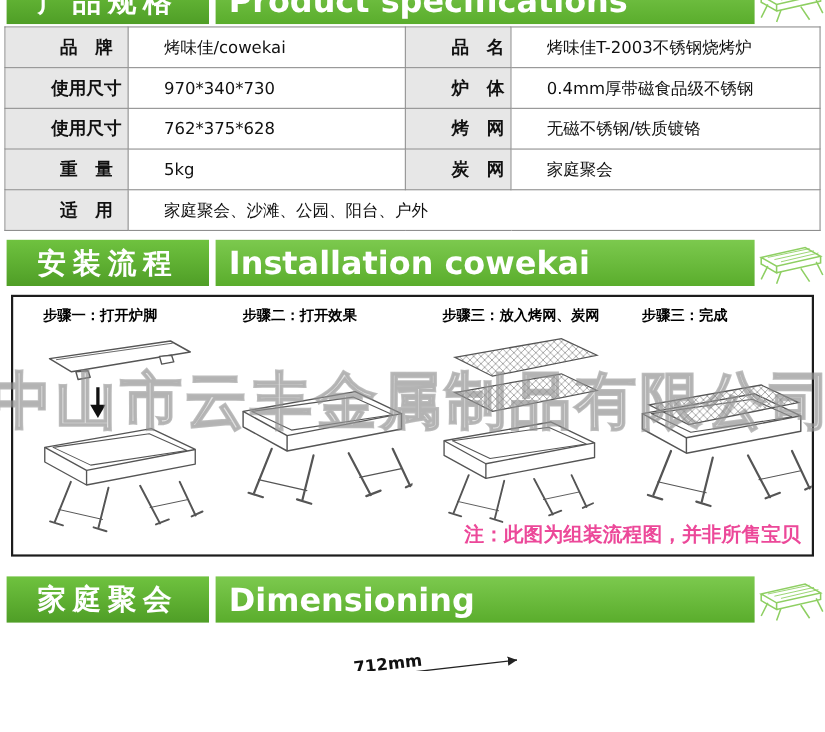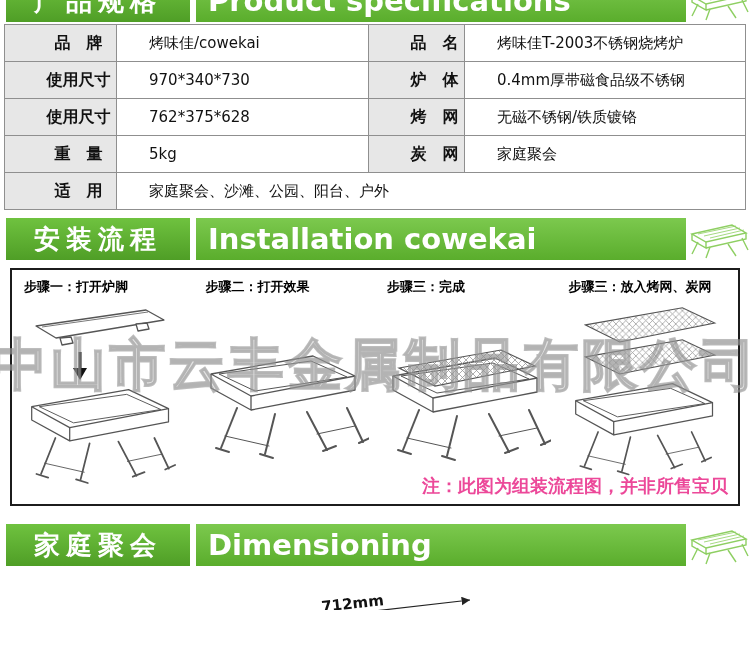--- a/index.html
+++ b/index.html
@@ -27,21 +27,21 @@
   
   table.spec-table { border-collapse:collapse; margin:2px 4px 0 4px; width:742px; table-layout:fixed; }
   .spec-table td { border:1px solid #8f8f8f; height:37px; font-size:15px; color:#111; overflow:hidden; white-space:nowrap;padding-left:36px; }
   .spec-table td.lab { background:#e7e7e7; font-weight:bold; font-size:16px; text-align:center; }
   .spec-table td.val { background:#fff; padding-left:32px; }
   .w1 { width:112px; } .w2 { width:252px; } .w3 { width:96px; }
 
   
   .steps-box { position:relative; margin:8px 10px 0 10px; height:238px; border:2px solid #1c1c1c; }
   .steps-row { display:flex; height:100%; }
-  .step { flex:1; padding-top:8px; overflow:hidden; }
+  .step { flex:1; padding-top:8px; overflow:hidden;padding-left:15px; }
   .step-title { font-weight:bold; font-size:13px; color:#000; padding-left:12px; white-space:nowrap; }
   .step svg { display:block; margin:4px auto 0 auto; }
   .steps-note { position:absolute; right:10px; bottom:6px; font-weight:bold; font-size:18px; color:#ec4899; }
   .watermark {
     position:absolute; left:50%; top:58px; transform:translateX(-50%);
     font-size:56px; font-weight:bold; white-space:nowrap; letter-spacing:3px;
     color:rgba(255,255,255,0.06); -webkit-text-stroke:1.5px rgba(140,140,140,0.55);
     text-shadow:0 0 1px rgba(160,160,160,0.3); pointer-events:none; z-index:5;
   }
 
@@ -164,34 +164,34 @@
         </svg>
       </div>
       <div class="step">
         <div class="step-title">步骤二：打开效果</div>
         <svg width="170" height="190">
           <use href="#g-tray" transform="translate(6,48)"></use>
           <use href="#g-legs" transform="translate(12,108)"></use>
         </svg>
       </div>
       <div class="step">
-        <div class="step-title">步骤三：完成</div>
-        <svg width="170" height="190">
-          <use href="#g-tray" transform="translate(6,50)"></use>
-          <use href="#g-mesh" transform="translate(8,46)"></use>
-          <use href="#g-legs" transform="translate(12,110)"></use>
-        </svg>
-      </div>
-      <div class="step">
         <div class="step-title">步骤三：放入烤网、炭网</div>
         <svg width="170" height="190">
           <use href="#g-mesh" transform="translate(14,4) scale(0.95)"></use>
           <use href="#g-mesh" transform="translate(14,36) scale(0.95)"></use>
           <use href="#g-tray" transform="translate(8,76) scale(0.95)"></use>
           <use href="#g-legs" transform="translate(14,132) scale(0.85)"></use>
+        </svg>
+      </div>
+      <div class="step">
+        <div class="step-title">步骤三：完成</div>
+        <svg width="170" height="190">
+          <use href="#g-tray" transform="translate(6,50)"></use>
+          <use href="#g-mesh" transform="translate(8,46)"></use>
+          <use href="#g-legs" transform="translate(12,110)"></use>
         </svg>
       </div>
     </div>
     <div class="watermark">中山市云丰金属制品有限公司</div>
     <div class="steps-note">注：此图为组装流程图，并非所售宝贝</div>
   </div>
 
   <div class="hdr-gap18"></div>
 
   <div class="sec-header">

